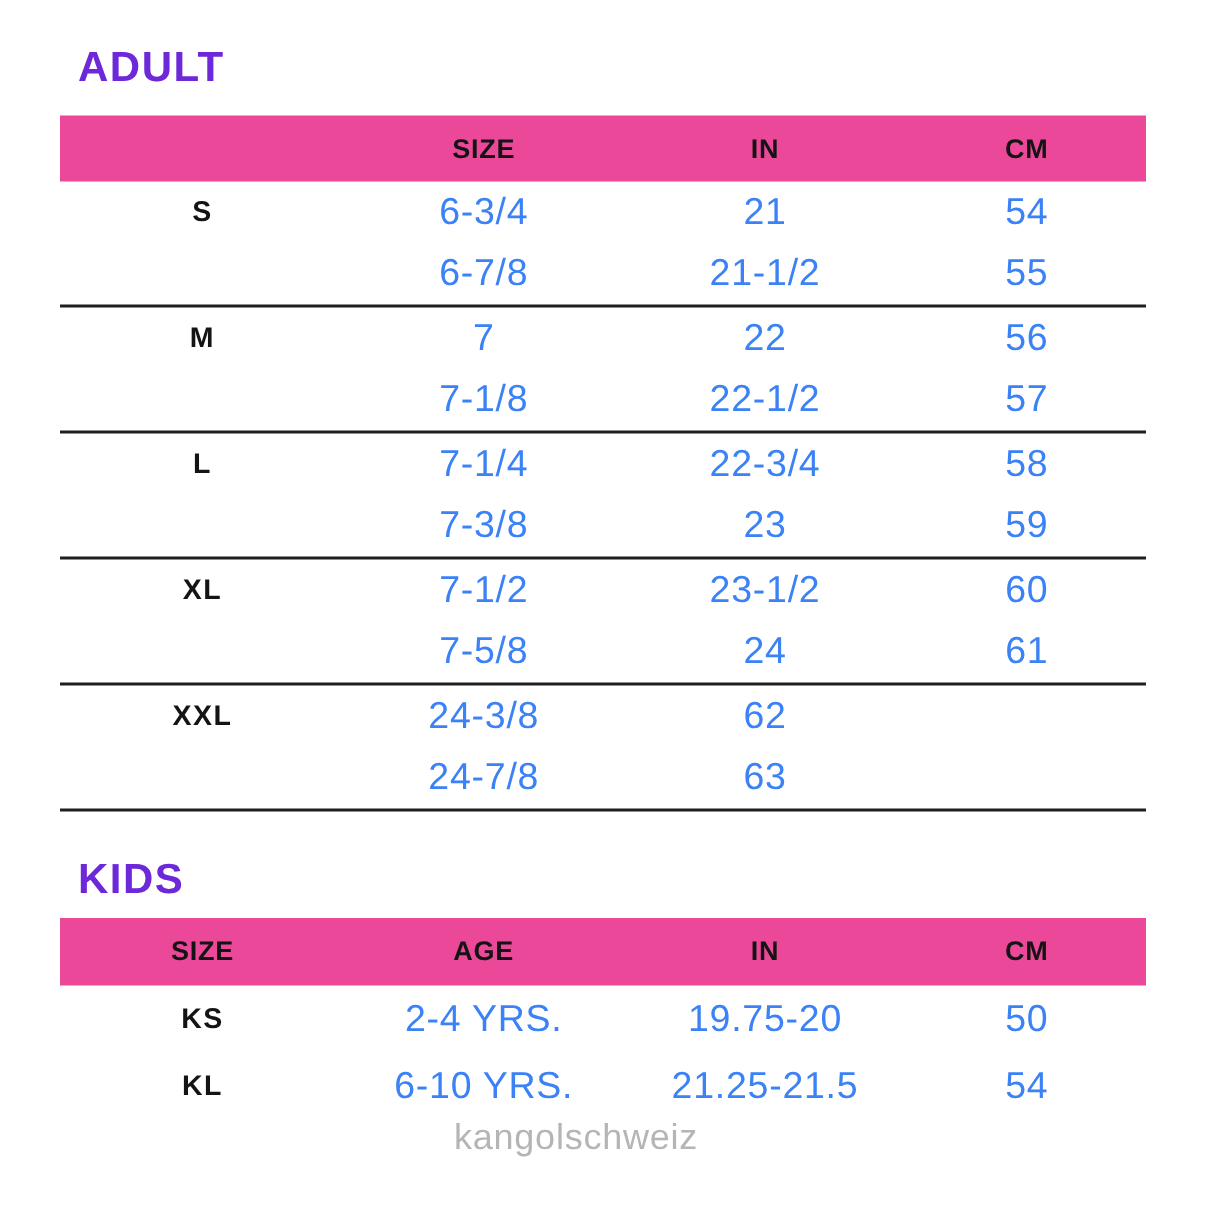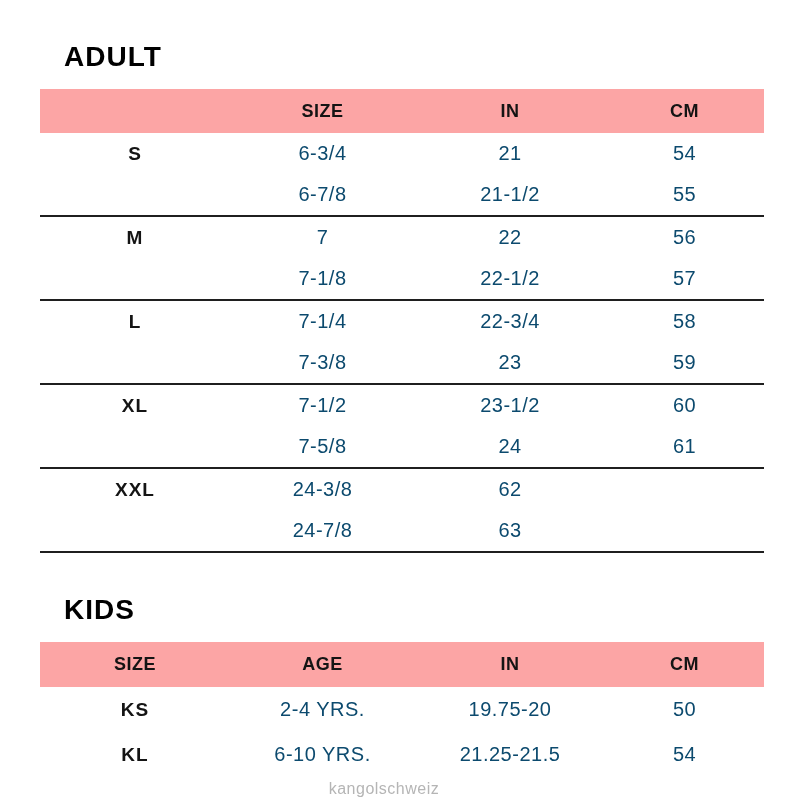--- a/index.html
+++ b/index.html
@@ -10,74 +10,74 @@
     width: 804px;
     height: 804px;
     overflow: hidden;
     font-family: "Liberation Sans", sans-serif;
   }
   .wrap {
     width: 724px;
     margin-left: 40px;
   }
   .section-title {
-    margin: 16px;
+    margin: 4px;
     padding-left: 8px;
     font-size: 28px;
     line-height: 33px;
     font-weight: 800;
     letter-spacing: 1px;
-    color: #000000;
+    color: #6d28d9;
   }
   #adult-title { padding-top: 24px; }
   #kids-title  { padding-top: 24px; }
 
   .thead {
     display: grid;
     grid-template-columns: 190px 185px 190px 159px;
     align-items: center;
     height: 44px;
     margin-top: 16px;
-    background: #fca5a5;
+    background: #ec4899;
   }
   .th {
     text-align: center;
     font-size: 18px;
     font-weight: 800;
     letter-spacing: 0.5px;
     color: #141414;
   }
   .row {
     display: grid;
     grid-template-columns: 190px 185px 190px 159px;
     align-items: center;
     height: 41px;
   }
   .group { border-bottom: 2px solid #1f1f1f; }
   .cell {
     text-align: center;
-    font-size: 20px;
+    font-size: 25px;
     font-weight: 300;
     letter-spacing: 0.5px;
-    color: #0c4a6e;
+    color: #3b82f6;
   }
   .cell.label {
     font-size: 19px;
     font-weight: 800;
     letter-spacing: 1px;
     color: #141414;
   }
 
   .kids .thead { margin-top: 10px; height: 45px; }
   .kids .row   { height: 45px; border-bottom: none; }
 
   .watermark {
     width: 768px;
     text-align: center;
-    font-size: 16px;
+    font-size: 24px;
     line-height: 24px;
     color: #b5b5b5;
     letter-spacing: 0.5px;
   }
 </style>
 </head>
 <body>
 
 <div class="wrap">
 

